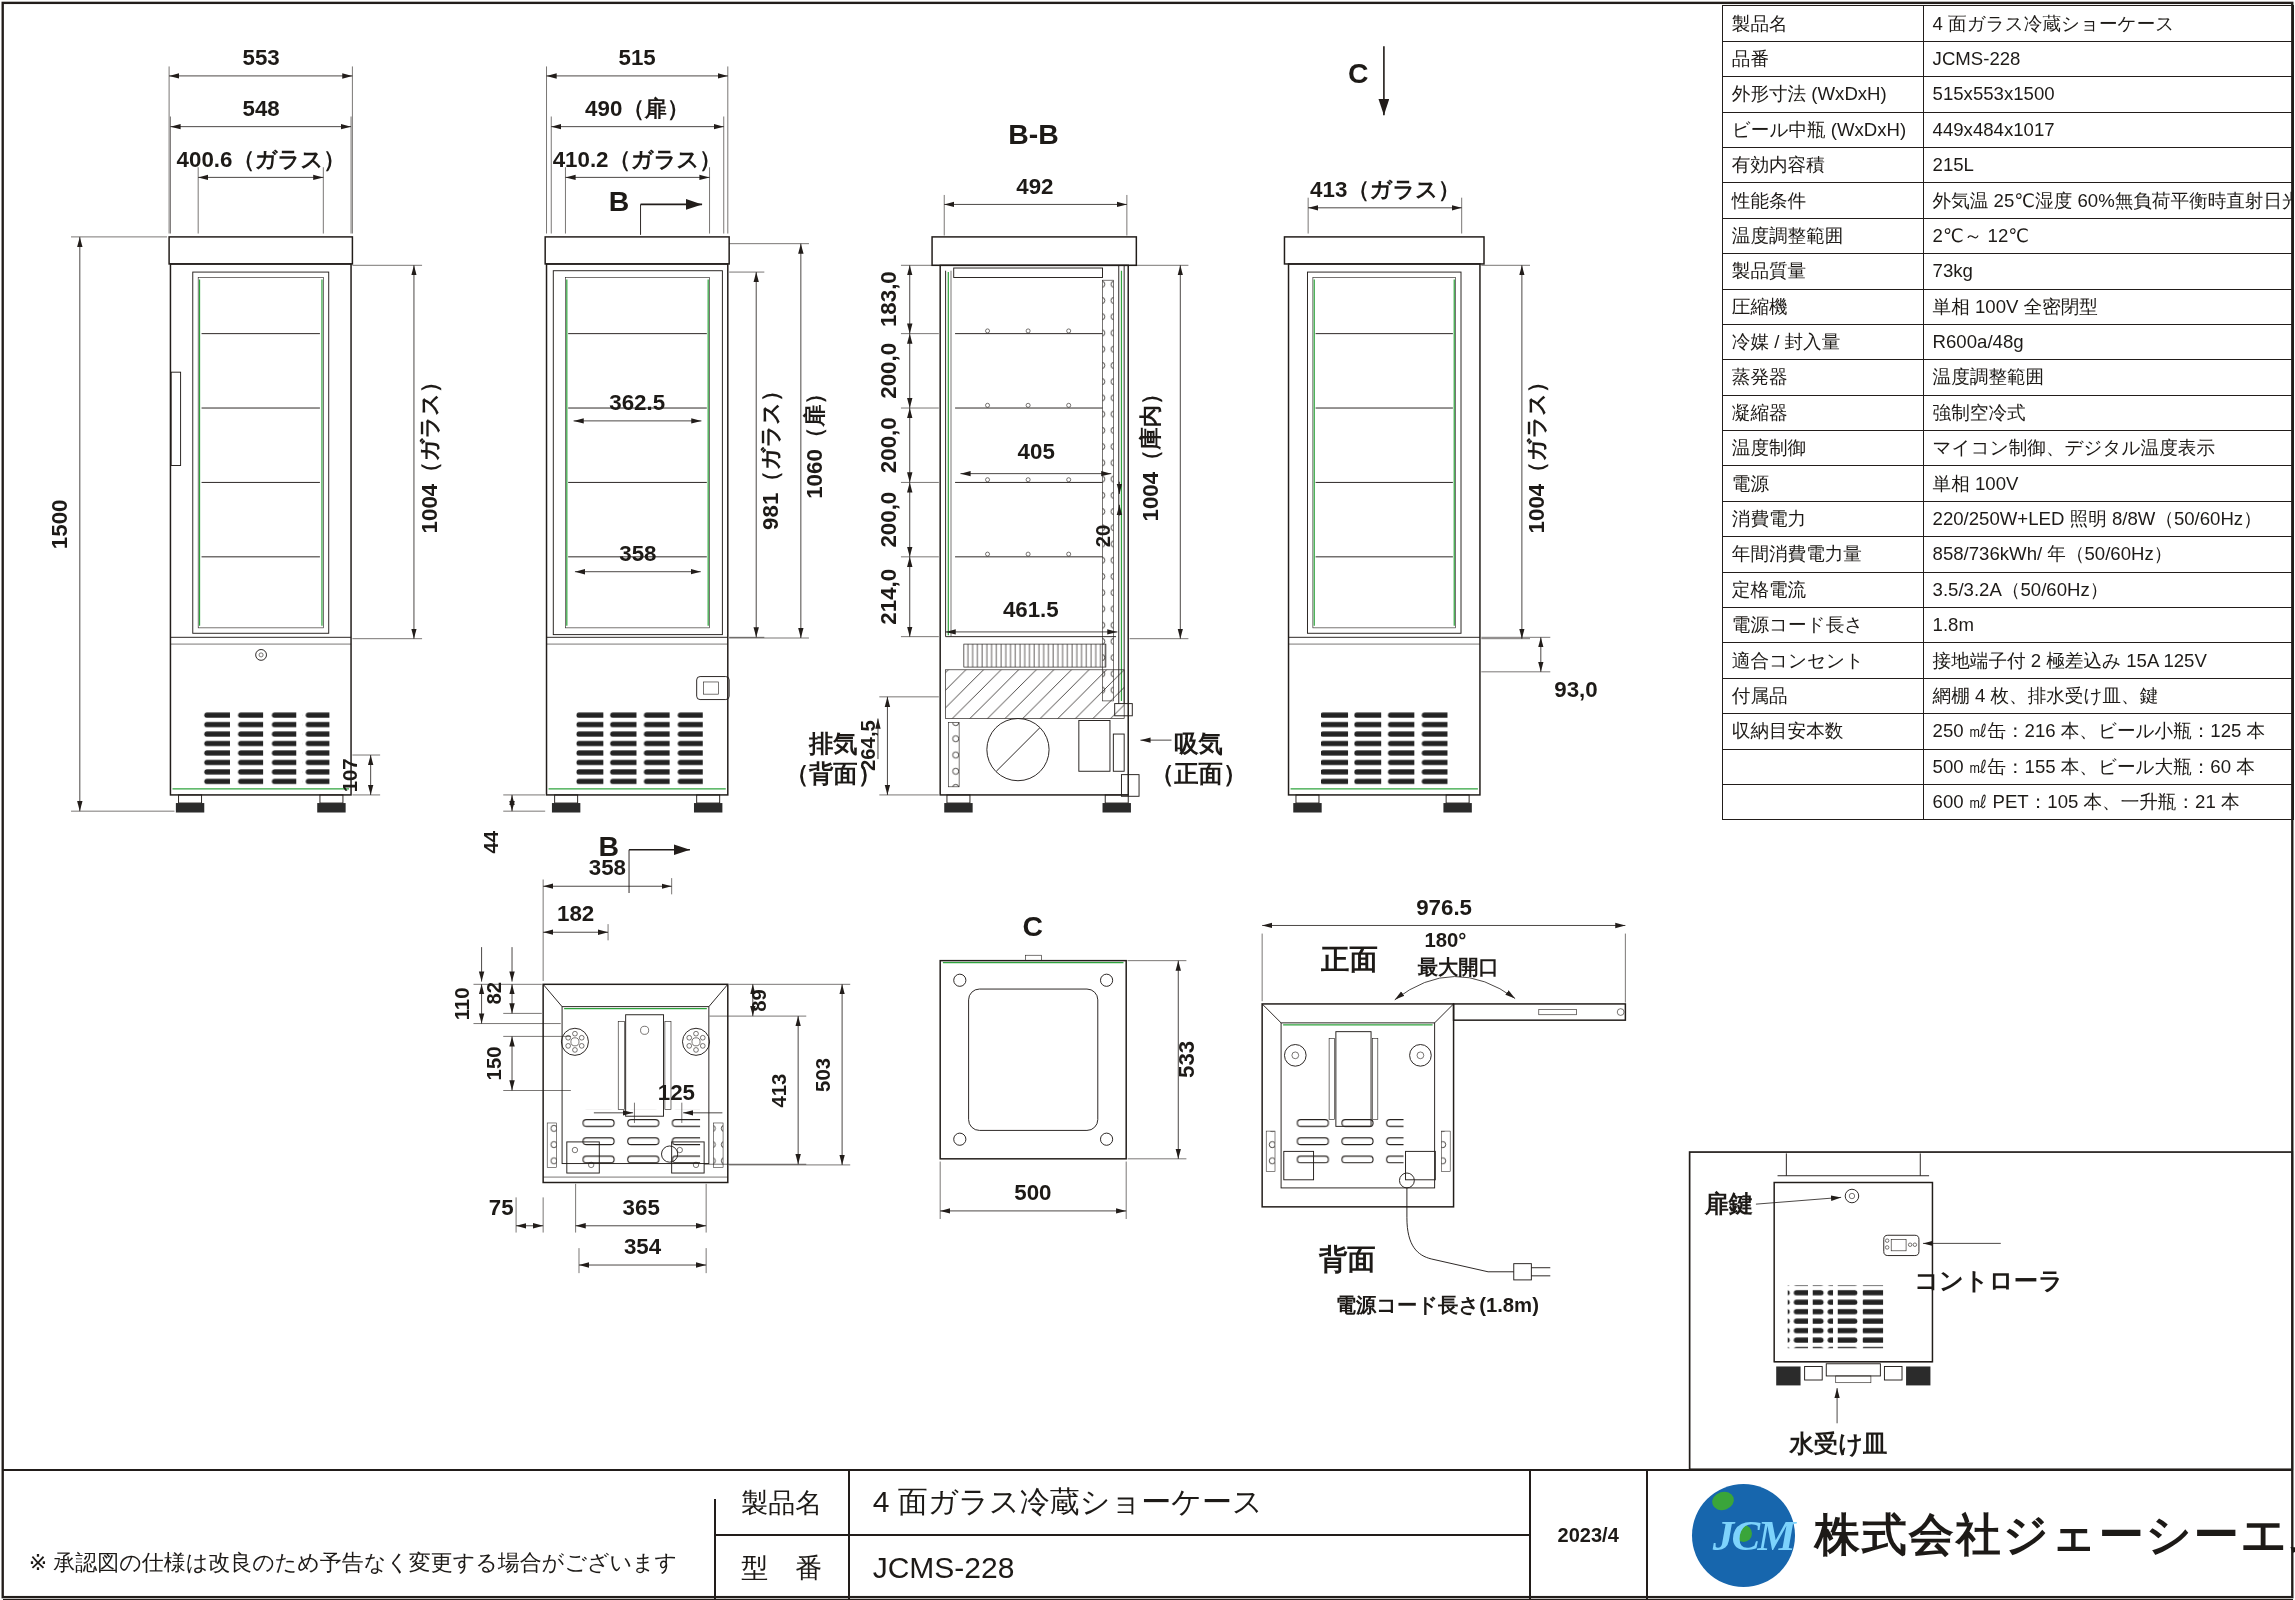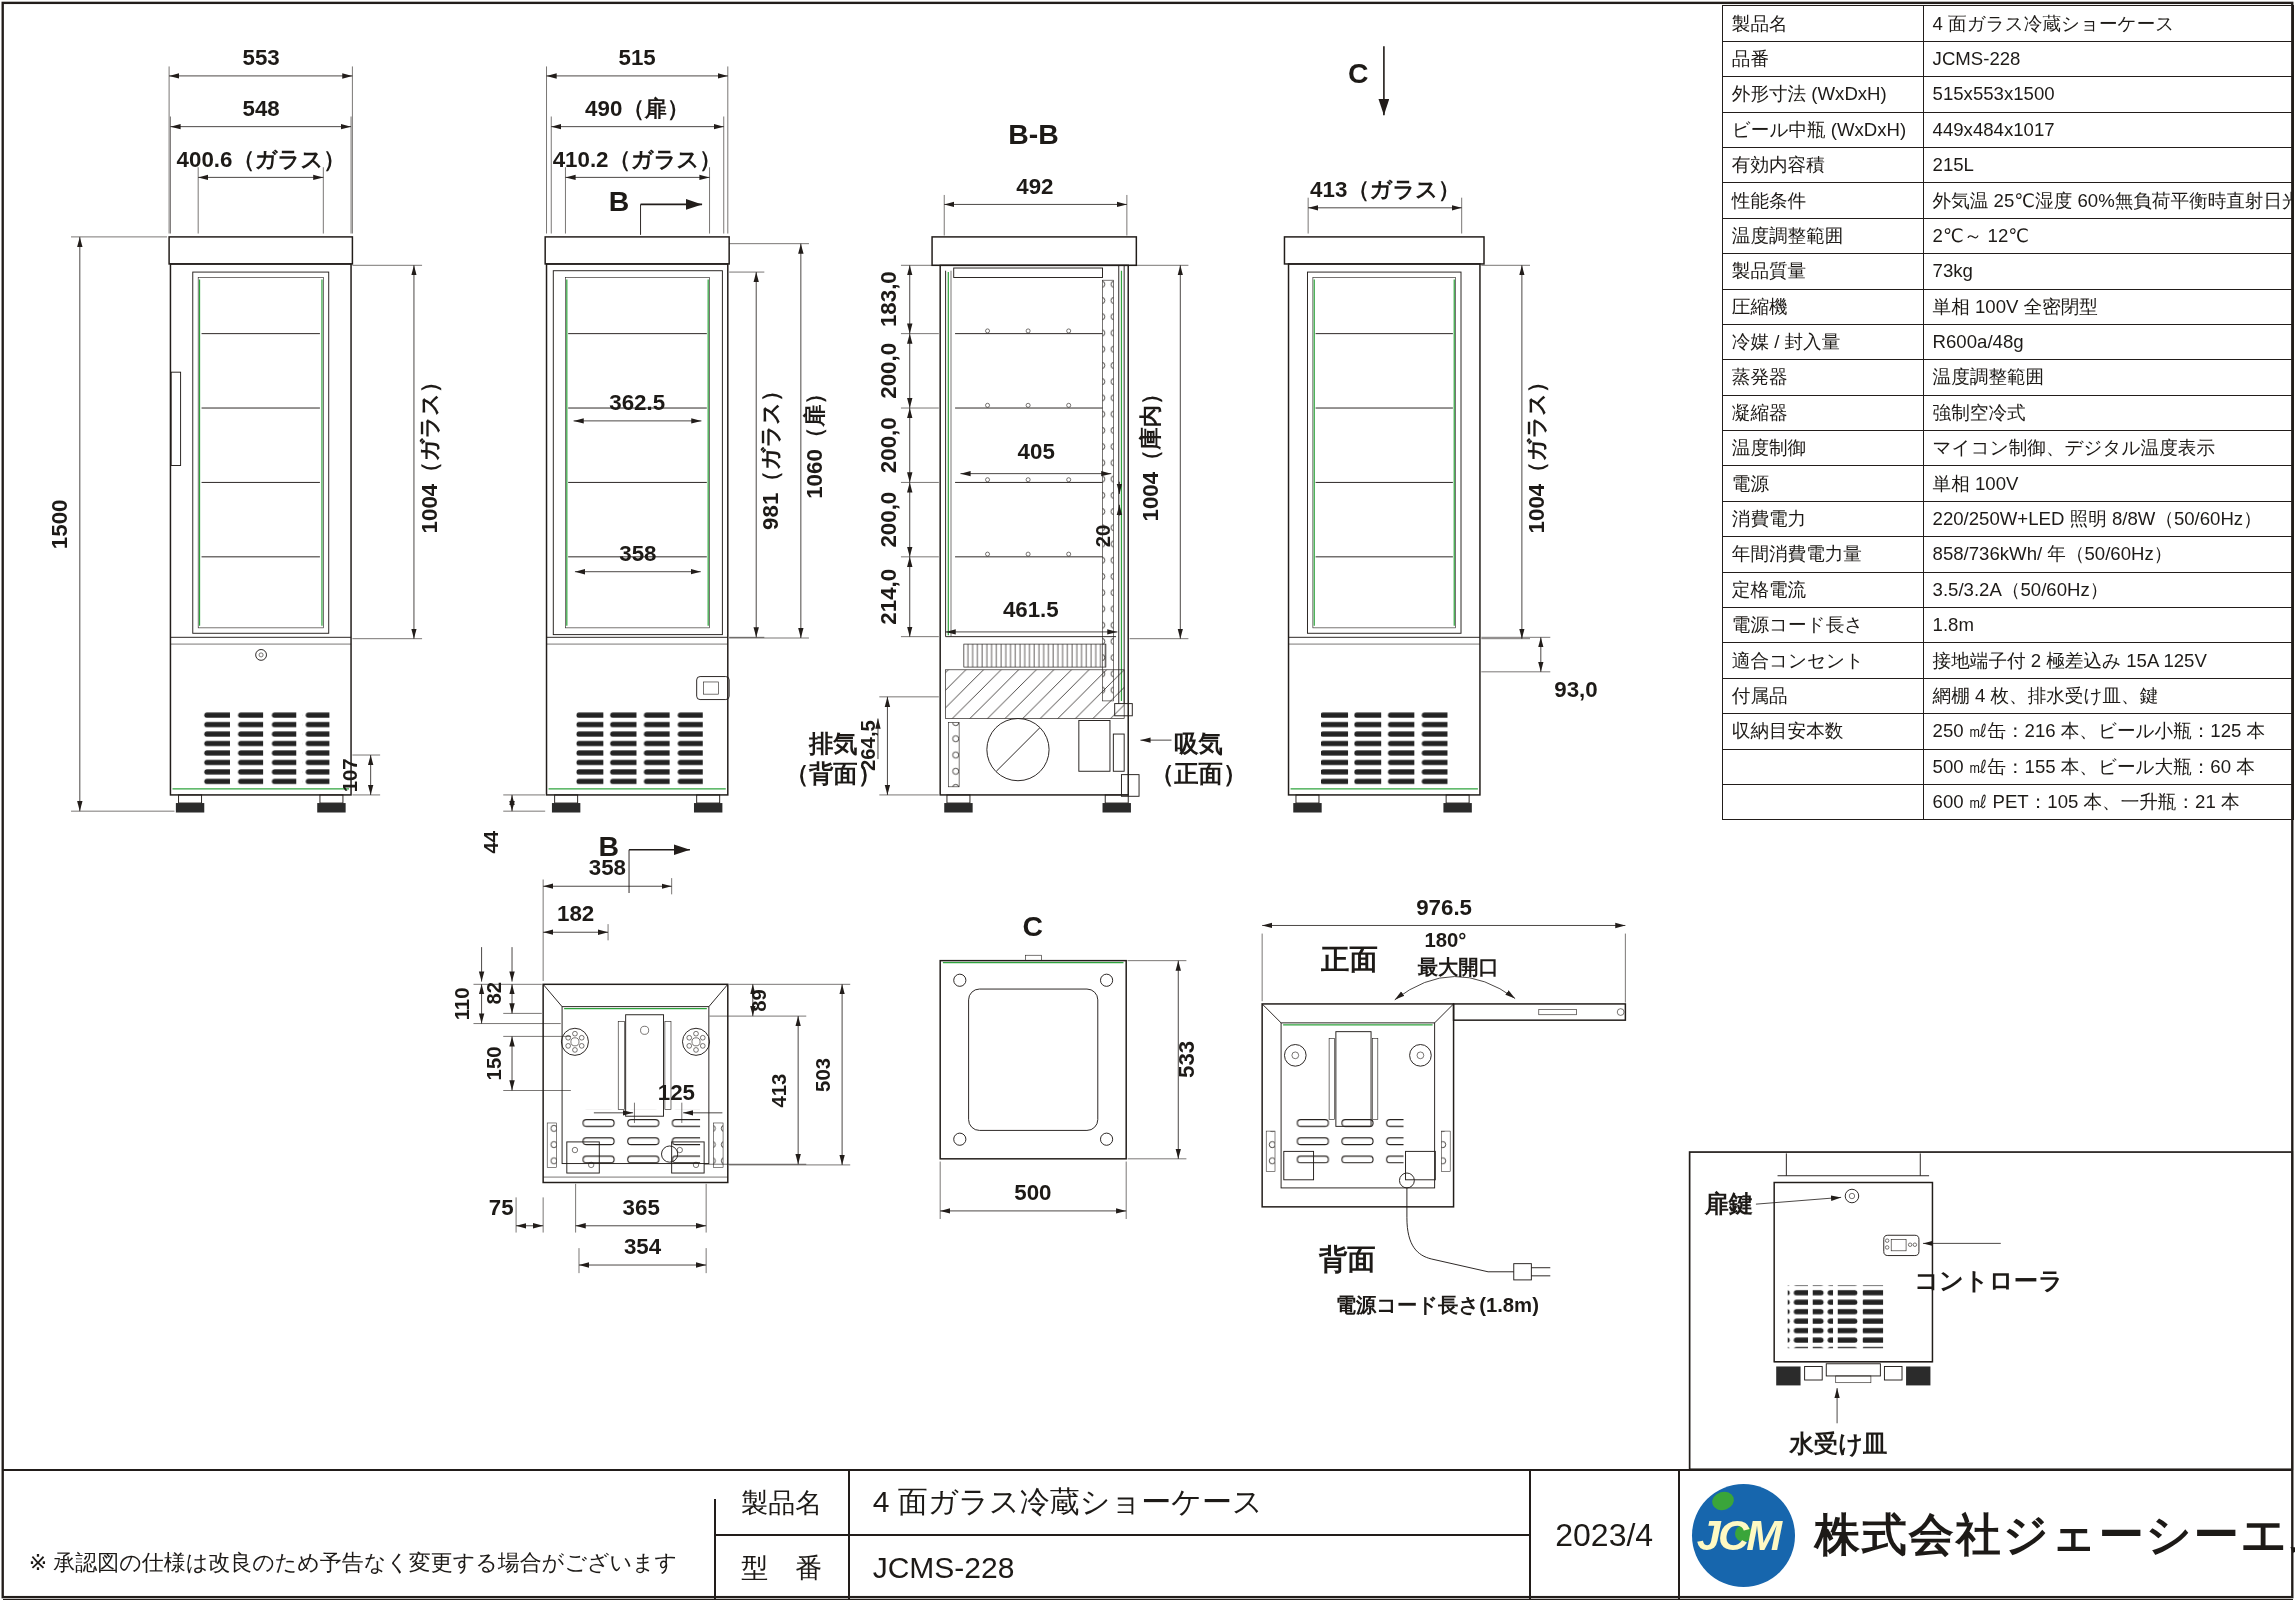--- a/index.html
+++ b/index.html
@@ -28,24 +28,24 @@
   
   .tb{position:absolute;left:2.7px;top:1469px;width:2290px;height:128px;border-top:2.4px solid #221d1a;border-bottom:2.4px solid #221d1a;}
   .tb .cell{position:absolute;top:0;height:100%;box-sizing:border-box;border-right:2.4px solid #221d1a;display:flex;align-items:center;}
   .tb .note{left:0;width:713px;font-size:22px;padding-left:26px;margin-top:28px;}
   .tb .labels{left:713px;width:134px;flex-direction:column;}
   .tb .labels div{flex:1;width:100%;display:flex;align-items:center;justify-content:center;font-size:27px;box-sizing:border-box;}
   .tb .labels div:first-child{border-bottom:2px solid #221d1a;}
   .tb .vals{left:847px;width:681px;flex-direction:column;}
   .tb .vals div{flex:1;width:100%;display:flex;align-items:center;font-size:30px;padding-left:23px;box-sizing:border-box;}
   .tb .vals div:first-child{border-bottom:2px solid #221d1a;}
-  .tb .date{left:1528px;width:149px;justify-content:center;font-size:32px;}
+  .tb .date{left:1528px;width:117px;justify-content:center;font-size:20px;font-weight:bold;}
   .tb .brand{left:1661px;width:632px;border-right:none;padding-left:28px;}
   .logo{width:103px;height:103px;border-radius:50%;background:#1766ad;position:relative;flex:0 0 auto;}
-  .logo .jcm{position:absolute;left:5px;top:27px;font-style:italic;font-weight:900;font-size:43px;letter-spacing:-2.7px;color:#fef9c3;font-family:Liberation Sans, sans-serif;}
+  .logo .jcm{position:absolute;left:21px;top:27px;font-style:italic;font-weight:900;font-size:43px;letter-spacing:-2.7px;color:#7dd3fc;font-family:Liberation Serif, serif;}
   .logo .d1{position:absolute;left:20px;top:8px;width:21.6px;height:17.6px;background:#3aa53a;border-radius:50%;transform:rotate(-18deg);}
   .logo .d2{position:absolute;left:43px;top:41px;width:17.6px;height:17.6px;background:#3aa53a;border-radius:50%;}
   .company{font-size:45px;font-weight:bold;letter-spacing:2px;margin-left:20px;white-space:nowrap;}
 </style>
 </head>
 <body>
 
 <div class="sheet">
 
 <svg width="2295" height="1600" viewBox="0 0 3393 2365">

